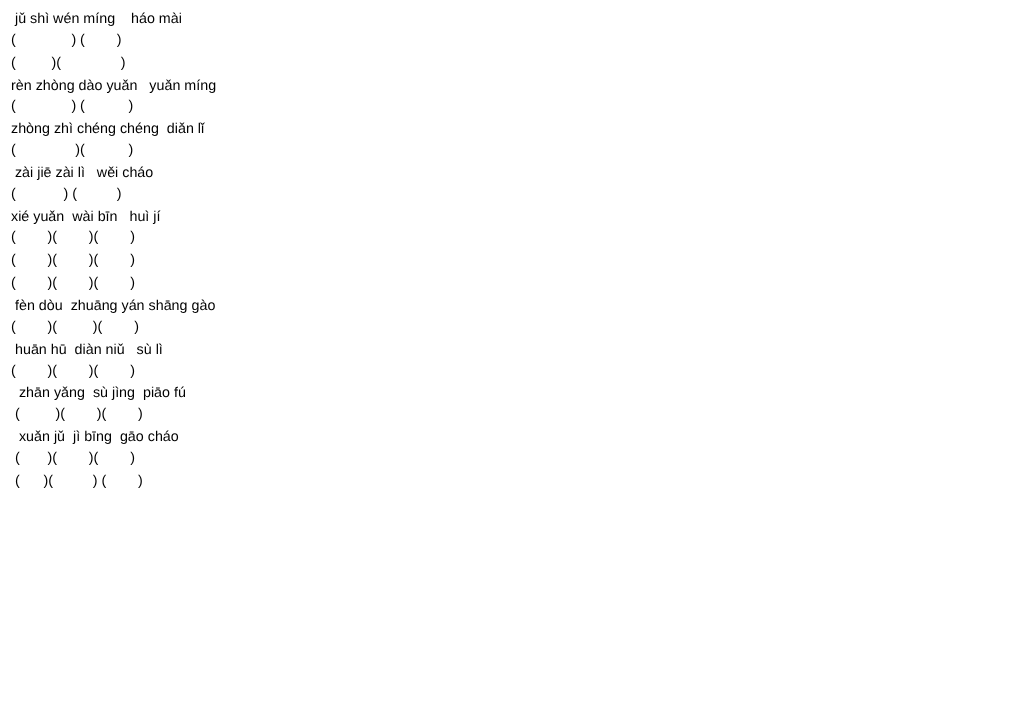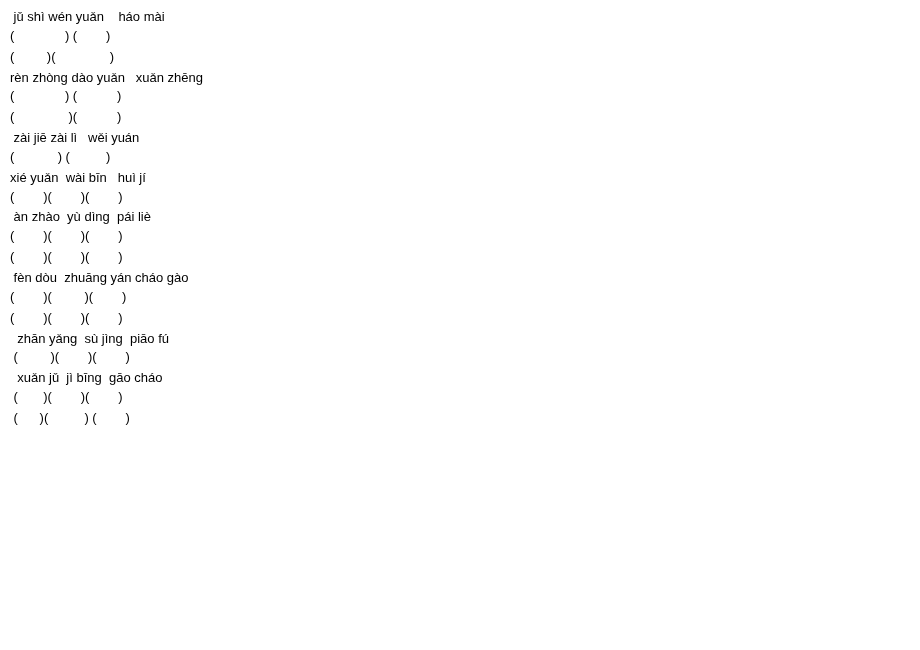--- a/index.html
+++ b/index.html
@@ -22,44 +22,45 @@
     }
     .paren-line {
       margin-bottom: 2px;
     }
   </style>
 </head>
 <body>
 
 <div>
 
-<div class="row pinyin-line"> jǔ shì wén yuǎn    háo mài</div>
+<div class="row pinyin-line"> jǔ shì wén míng    háo mài</div>
 <div class="row paren-line">(              ) (        )</div>
 
 <div class="row paren-line">(         )(               )</div>
 
-<div class="row pinyin-line">rèn zhòng dào yuǎn   xuǎn zhēng</div>
+<div class="row pinyin-line">rèn zhòng dào yuǎn   yuǎn míng</div>
 <div class="row paren-line">(              ) (           )</div>
 
+<div class="row pinyin-line">zhòng zhì chéng chéng  diǎn lǐ</div>
 <div class="row paren-line">(               )(           )</div>
 
-<div class="row pinyin-line"> zài jiē zài lì   wěi yuán</div>
+<div class="row pinyin-line"> zài jiē zài lì   wěi cháo</div>
 <div class="row paren-line">(            ) (          )</div>
 
 <div class="row pinyin-line">xié yuǎn  wài bīn   huì jí</div>
 <div class="row paren-line">(        )(        )(        )</div>
 
-<div class="row pinyin-line"> àn zhào  yù dìng  pái liè</div>
 <div class="row paren-line">(        )(        )(        )</div>
 
 <div class="row paren-line">(        )(        )(        )</div>
 
-<div class="row pinyin-line"> fèn dòu  zhuāng yán cháo gào</div>
+<div class="row pinyin-line"> fèn dòu  zhuāng yán shāng gào</div>
 <div class="row paren-line">(        )(         )(        )</div>
 
+<div class="row pinyin-line"> huān hū  diàn niǔ   sù lì</div>
 <div class="row paren-line">(        )(        )(        )</div>
 
 <div class="row pinyin-line">  zhān yǎng  sù jìng  piāo fú</div>
 <div class="row paren-line"> (         )(        )(        )</div>
 
 <div class="row pinyin-line">  xuǎn jǔ  jì bīng  gāo cháo</div>
 <div class="row paren-line"> (       )(        )(        )</div>
 
 <div class="row paren-line"> (      )(          ) (        )</div>
 

